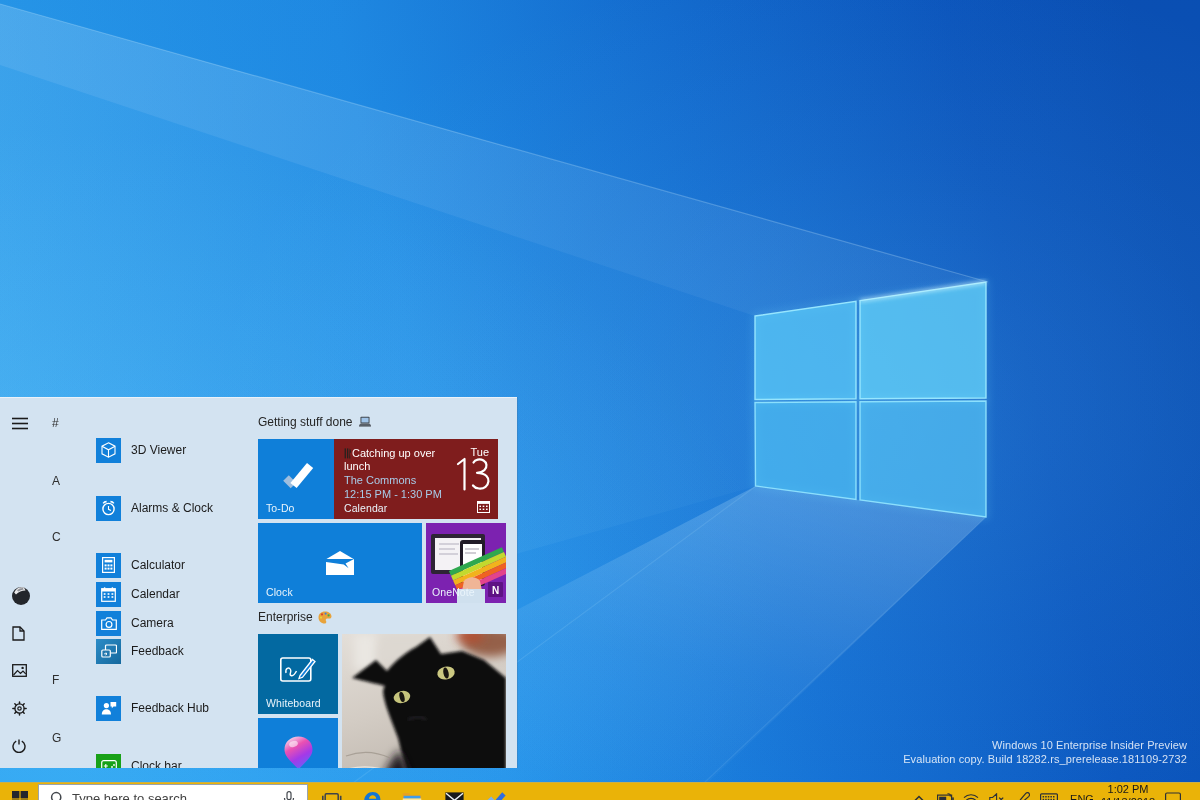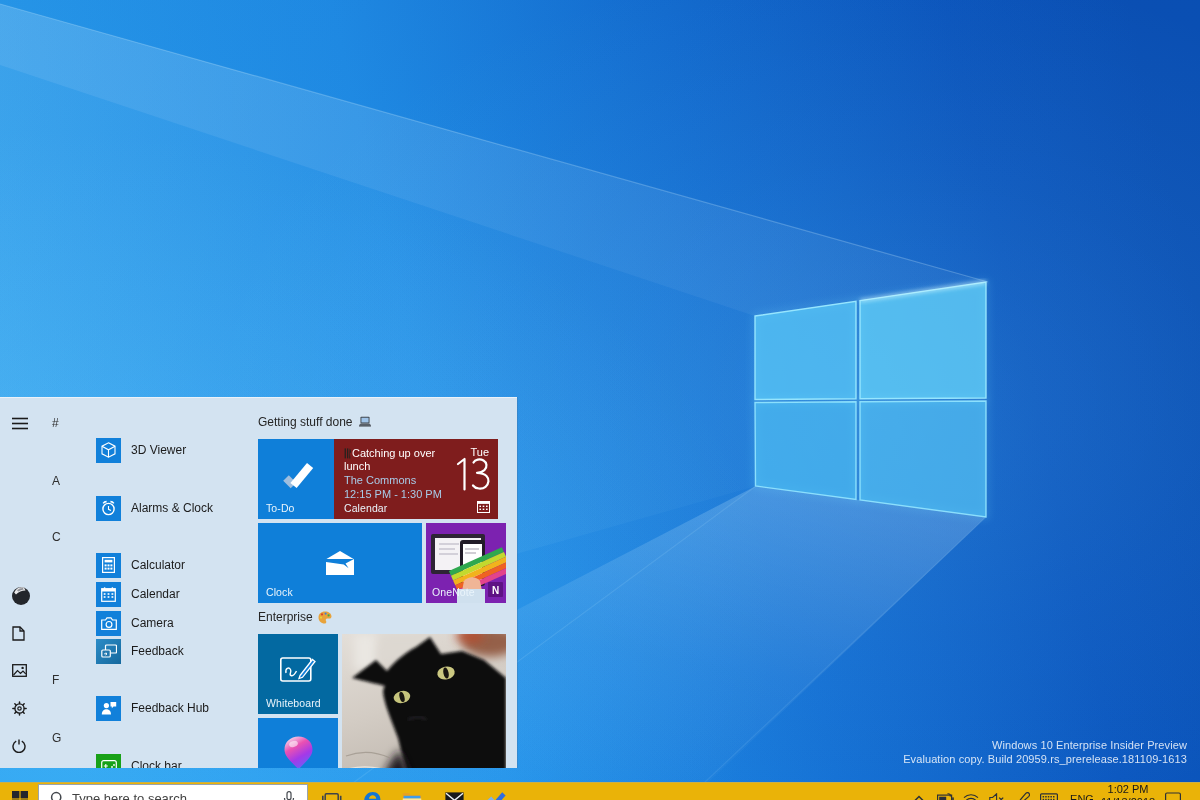--- a/index.html
+++ b/index.html
@@ -107,21 +107,21 @@
       <polygon points="755,316 856,301.2 856,398.8 755,399.5" fill="#5ecdf9" fill-opacity="0.72" stroke="#9be9ff" stroke-opacity="0.95" stroke-width="1.4"></polygon>
       <polygon points="860,300.6 986,282 986,398 860,398.8" fill="#68d6fb" fill-opacity="0.74" stroke="#9be9ff" stroke-opacity="0.95" stroke-width="1.4"></polygon>
       <polygon points="755,402.5 856,401.8 856,499.5 755.5,486" fill="#53c2f5" fill-opacity="0.68" stroke="#93e5ff" stroke-opacity="0.9" stroke-width="1.4"></polygon>
       <polygon points="860,401.8 986,401 986,517 860,500" fill="#59c7f6" fill-opacity="0.68" stroke="#93e5ff" stroke-opacity="0.9" stroke-width="1.4"></polygon>
       <line x1="860" y1="300.6" x2="986" y2="282" stroke="#d6f9ff" stroke-width="2.4" opacity="0.9" filter="url(#b2)"></line>
     </g>
   </svg>
 
   <div class="watermark">
     <div>Windows 10 Enterprise Insider Preview</div>
-    <div>Evaluation copy. Build 20959.rs_prerelease.181109-1613</div>
+    <div>Evaluation copy. Build 18282.rs_prerelease.181109-2732</div>
   </div>
 
   <div class="start-menu">
 
     <button class="rail-btn" style="left:0;top:9px">
       <svg width="16" height="13" viewBox="0 0 16 13">
         <g stroke="#1b1b1b" stroke-width="1.6">
             <line x1="0" y1="1.5" x2="16" y2="1.5"></line>
             <line x1="0" y1="6.5" x2="16" y2="6.5"></line>
             <line x1="0" y1="11.5" x2="16" y2="11.5"></line>

